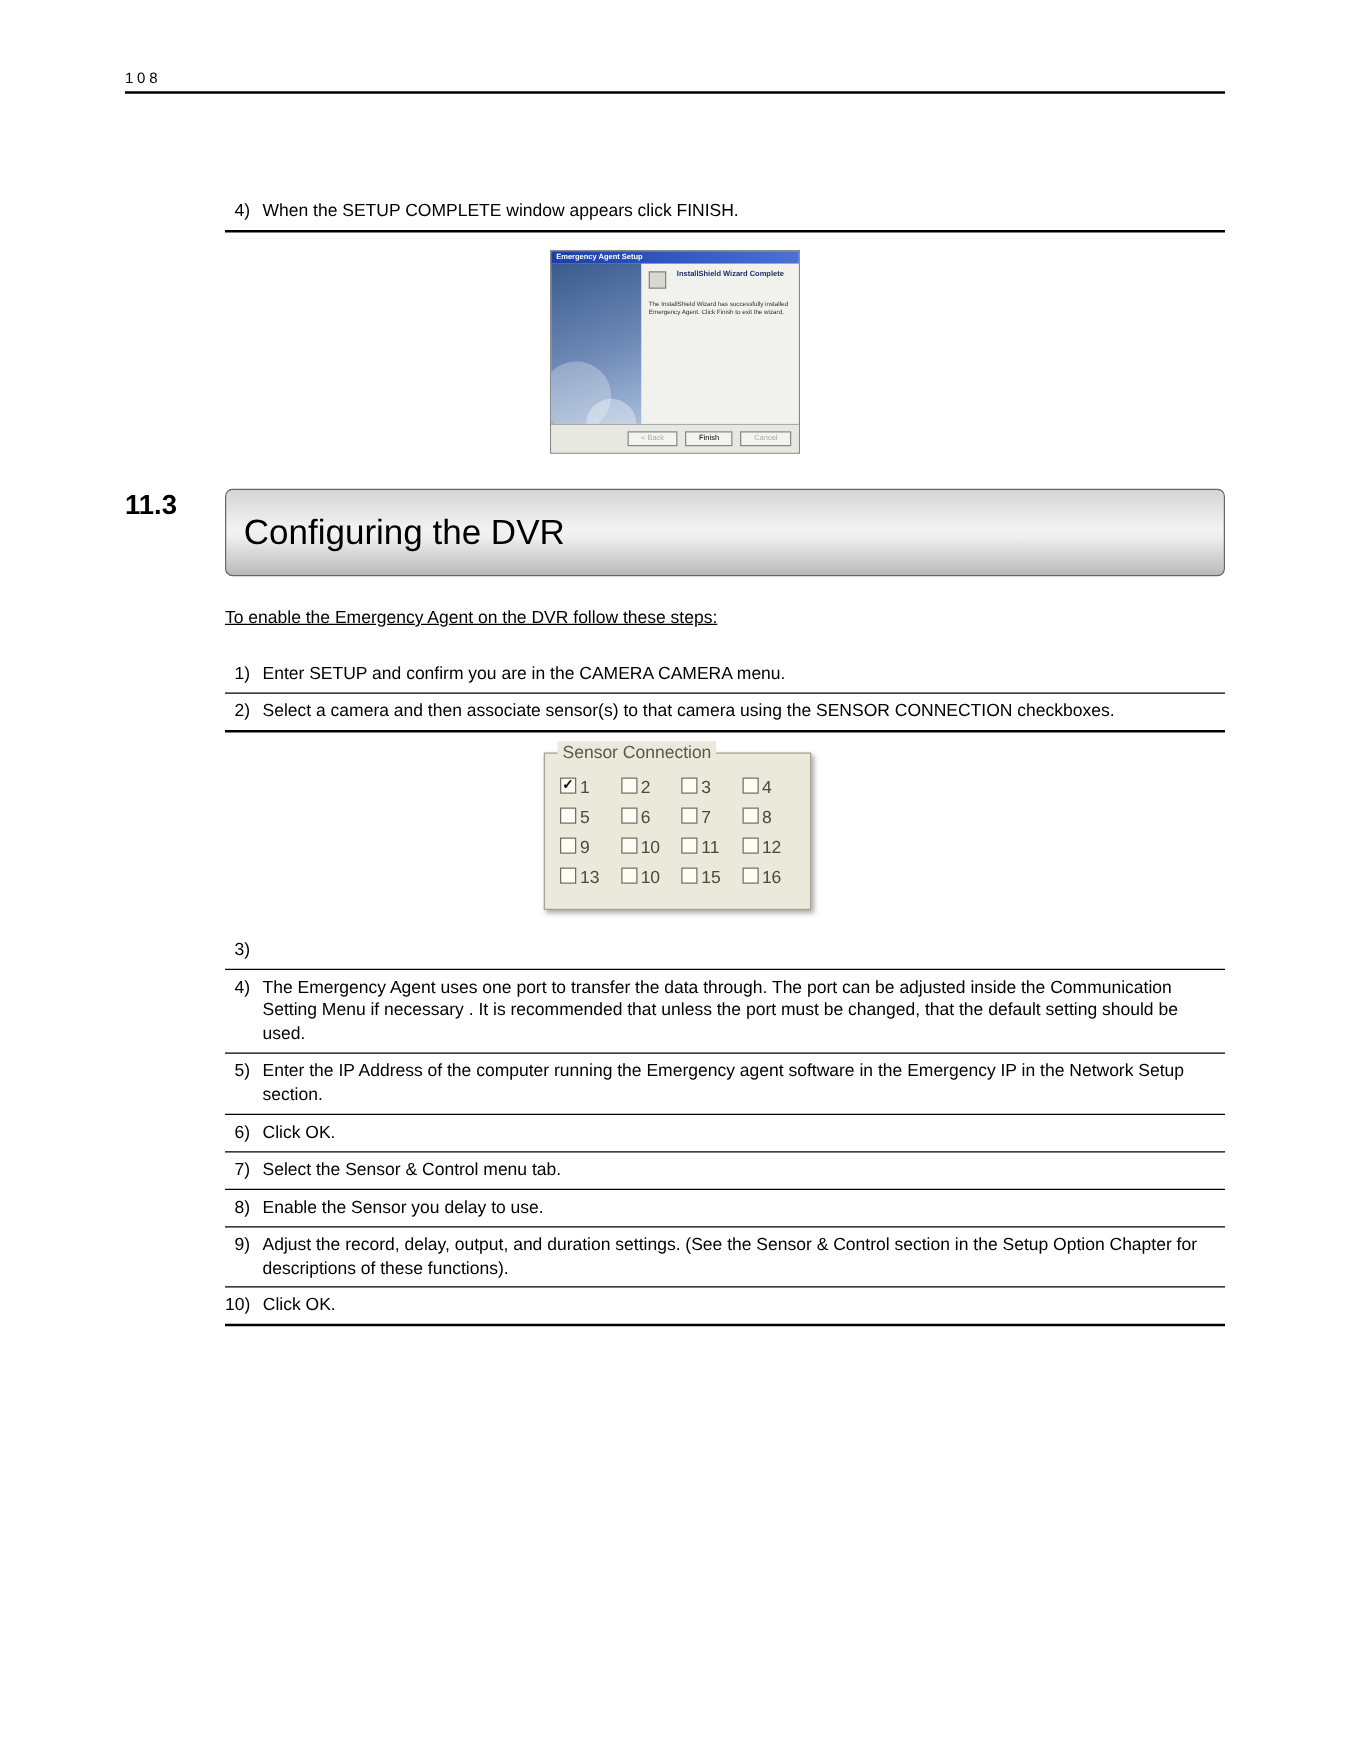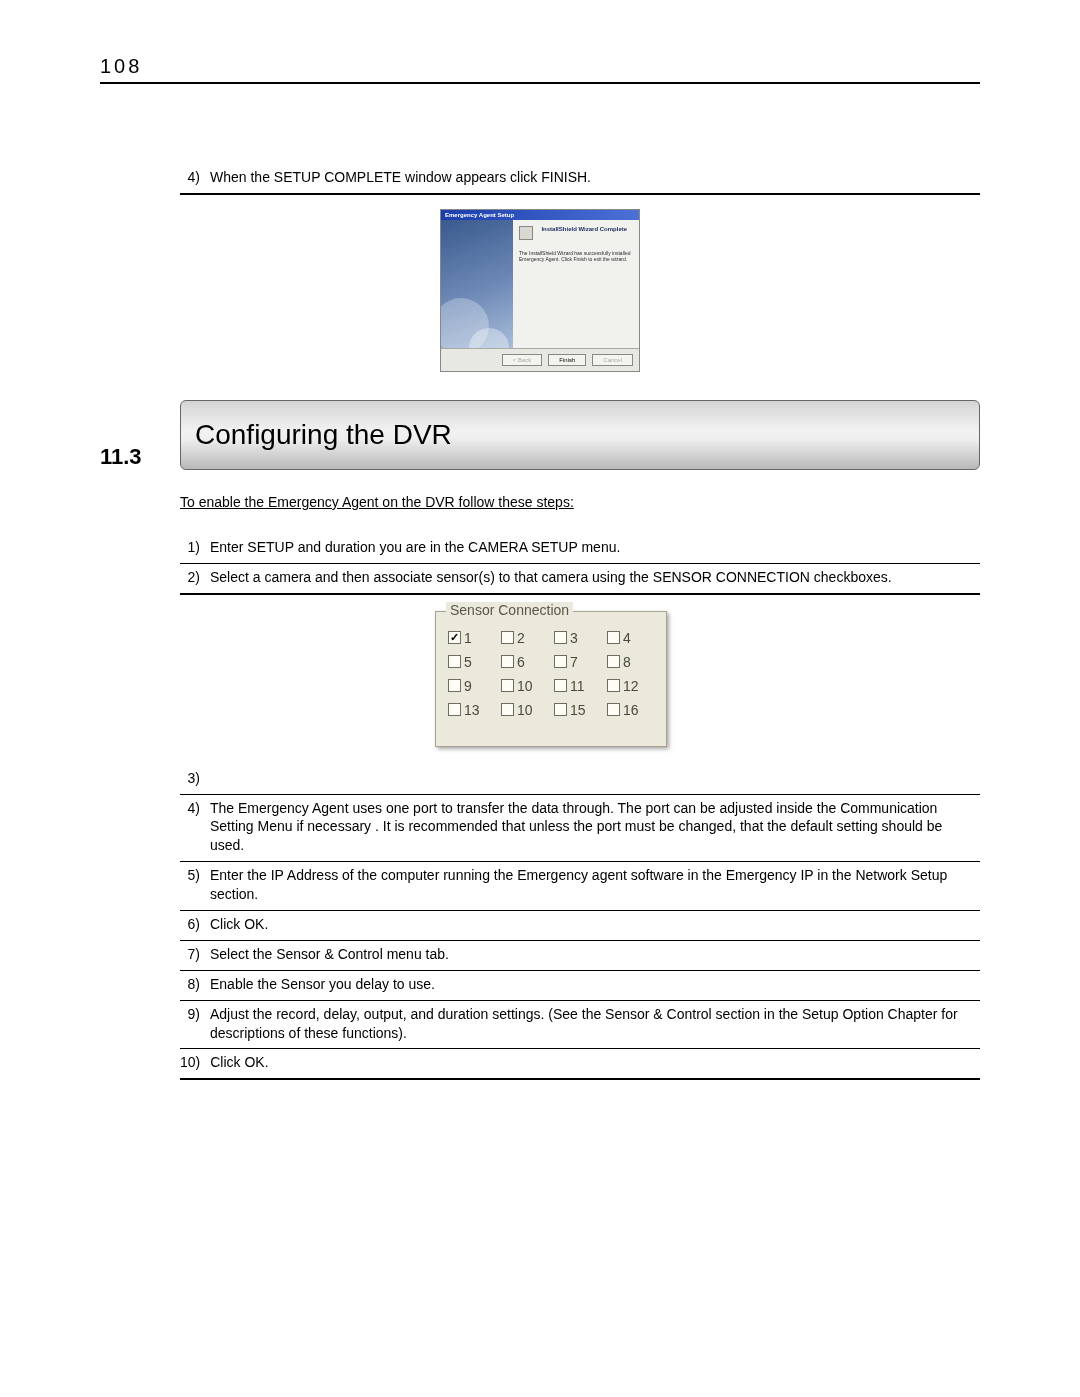--- a/index.html
+++ b/index.html
@@ -10,21 +10,21 @@
     font-family: Arial, Helvetica, sans-serif;
     color: #000;
     width: 1080px;
   }
   .page {
     width: 1080px;
     padding: 55px 100px 60px 100px;
     position: relative;
   }
   .page-number {
-    font-size: 20px;
+    font-size: 12px;
     letter-spacing: 3px;
     margin-bottom: 4px;
   }
   .header-rule {
     border: none;
     border-top: 2px solid #000;
     margin: 0 0 80px 0;
   }
   .step-row {
     display: flex;
@@ -47,21 +47,21 @@
     border: none;
     border-top: 2px solid #000;
     margin: 2px 0 0 0;
   }
   .block-indent { margin-left: 80px; }
 
   
   .section-heading {
     margin: 28px 0 20px 0;
     display: flex;
-    align-items: flex-end;
+    align-items: flex-start;
   }
   .section-num {
     flex: 0 0 80px;
     font-size: 22px;
     font-weight: bold;
   }
   .section-bar {
     flex: 1;
     background: linear-gradient(to bottom, #d5d5d5 0%, #f2f2f2 45%, #efefef 55%, #b9b9b9 100%);
     border: 1px solid #666;
@@ -156,26 +156,26 @@
     color: #aaa;
   }
   .wizard-btn.primary { color: #000; }
 
   
   .sensor-wrap {
     margin: 16px auto 18px auto;
     width: 210px;
   }
   .sensor-box {
-    width: 232px;
+    width: 214px;
     background: #ebe8dc;
     border: 1px solid #a7a393;
     box-shadow: 2px 2px 4px rgba(0,0,0,0.35);
     position: relative;
-    padding: 18px 12px 28px 12px;
+    padding: 18px 12px 18px 12px;
     font-family: Tahoma, Arial, sans-serif;
   }
   .sensor-legend {
     position: absolute;
     top: -10px;
     left: 10px;
     background: #ebe8dc;
     padding: 0 4px;
     font-size: 14px;
     color: #5a5848;
@@ -246,21 +246,21 @@
   <div class="section-heading">
     <div class="section-num">11.3</div>
     <div class="section-bar">Configuring the DVR</div>
   </div>
 
   <div class="intro-para">To enable the Emergency Agent on the DVR follow these steps:</div>
 
   <div class="block-indent" id="steps-a">
       <div class="step-row">
         <div class="step-num">1)</div>
-        <div class="step-text">Enter SETUP and duration you are in the CAMERA SETUP menu.</div>
+        <div class="step-text">Enter SETUP and confirm you are in the CAMERA CAMERA menu.</div>
       </div>
       <hr class="thin-rule">
       <div class="step-row">
         <div class="step-num">2)</div>
         <div class="step-text">Select a camera and then associate sensor(s) to that camera using the SENSOR CONNECTION checkboxes.</div>
       </div>
       <hr class="thick-rule">
     </div>
 
   <div class="sensor-wrap">

